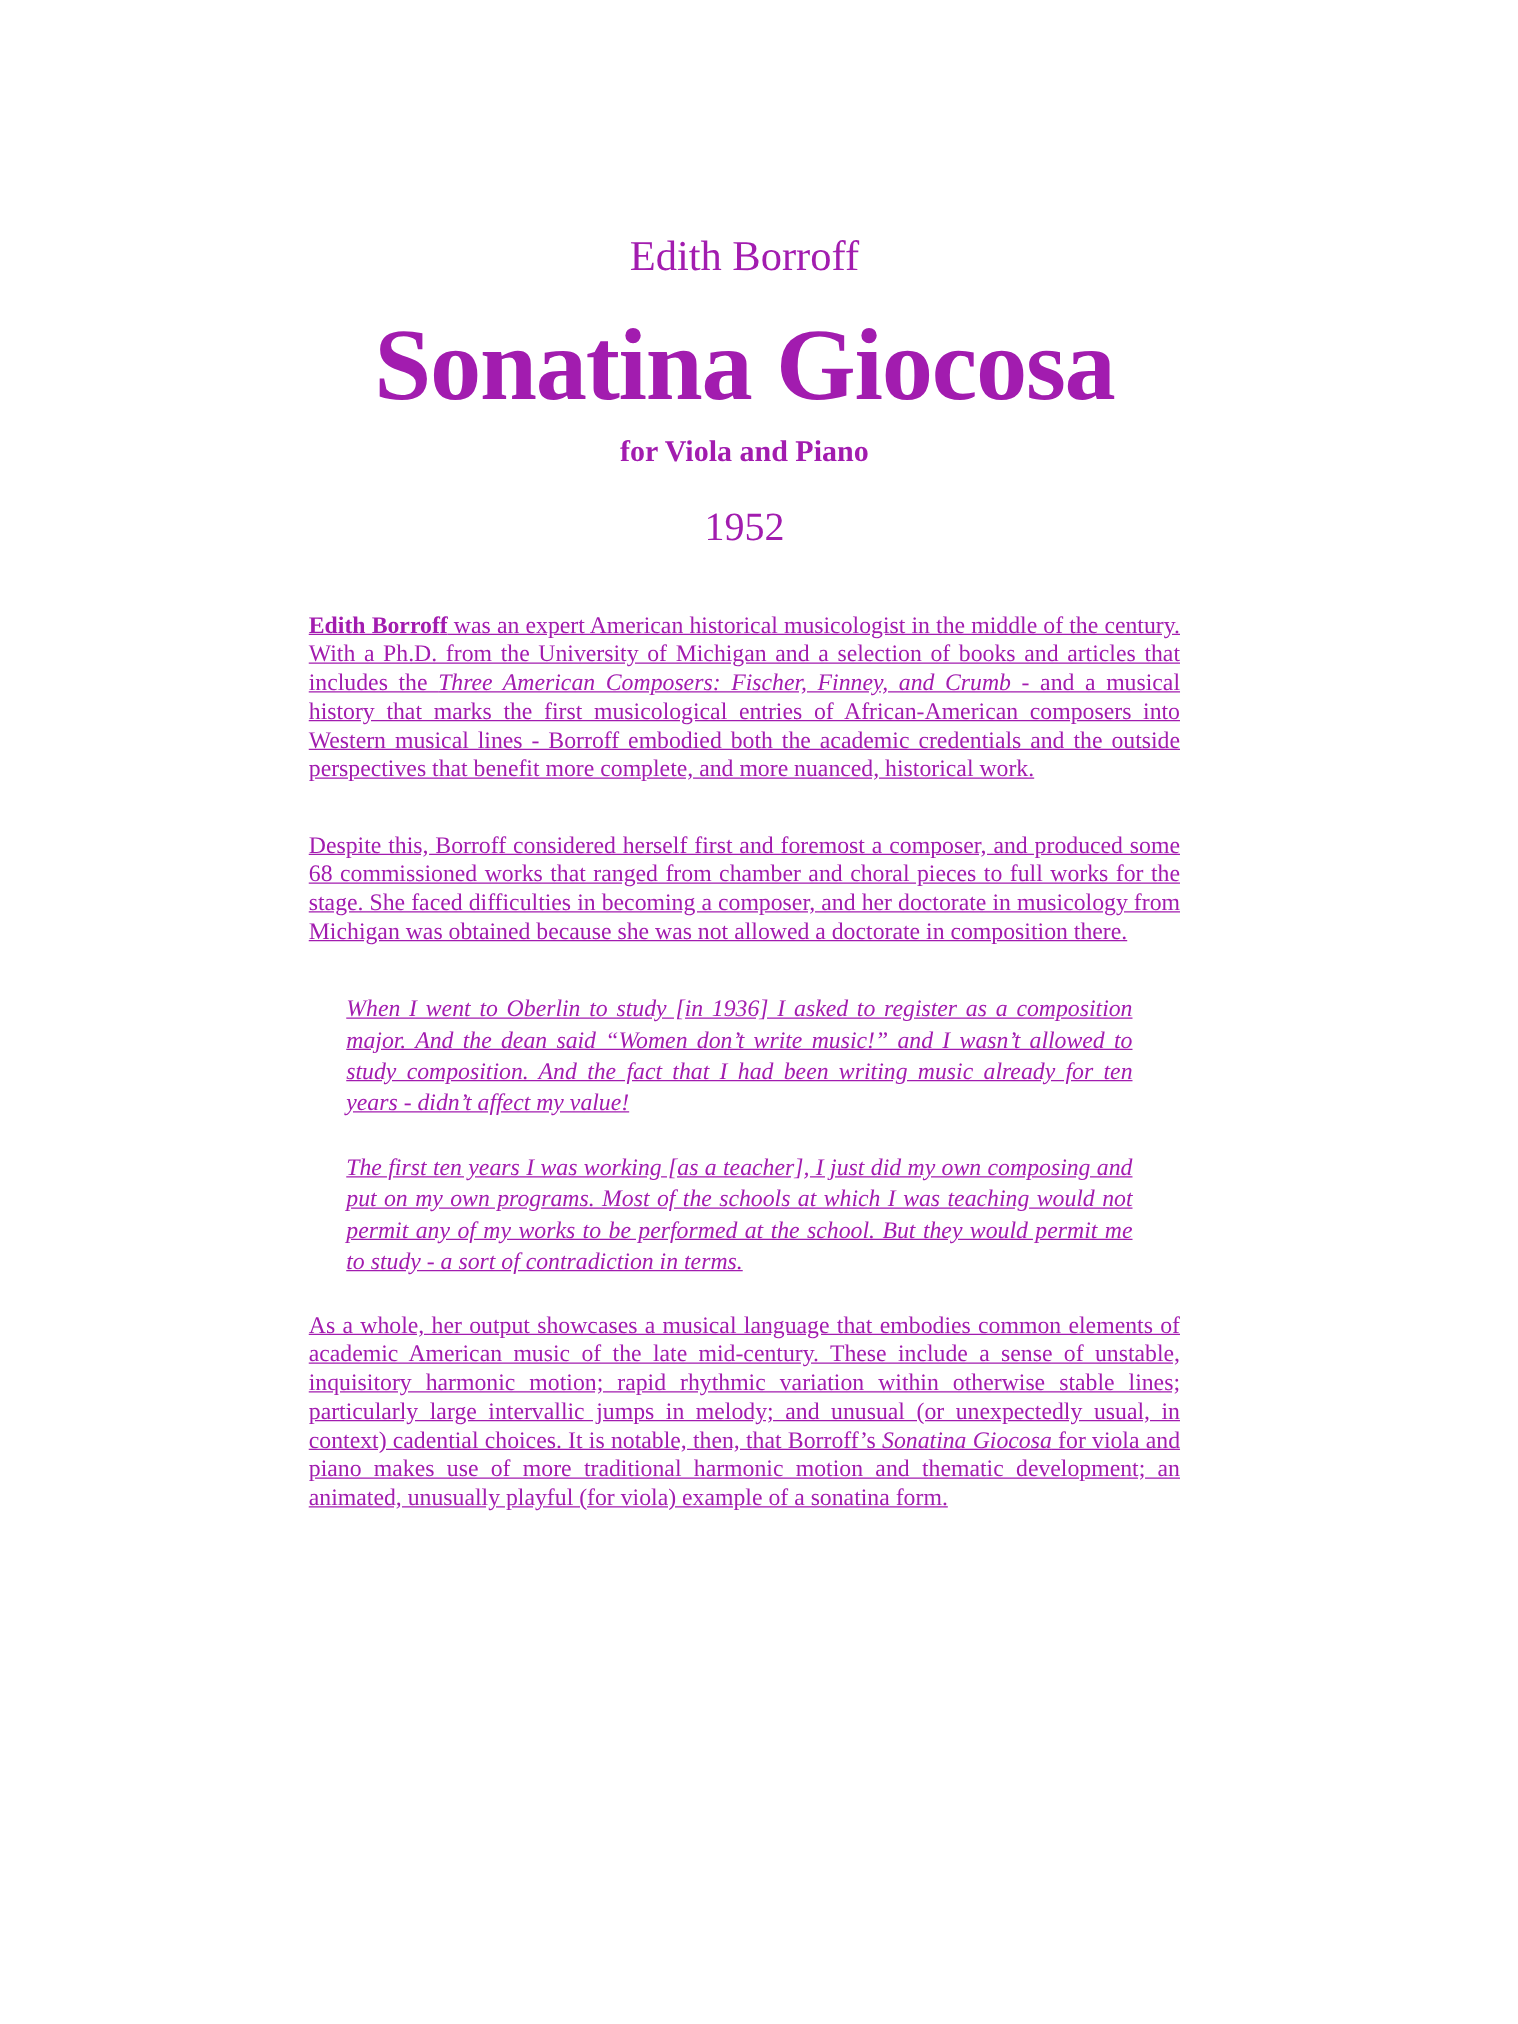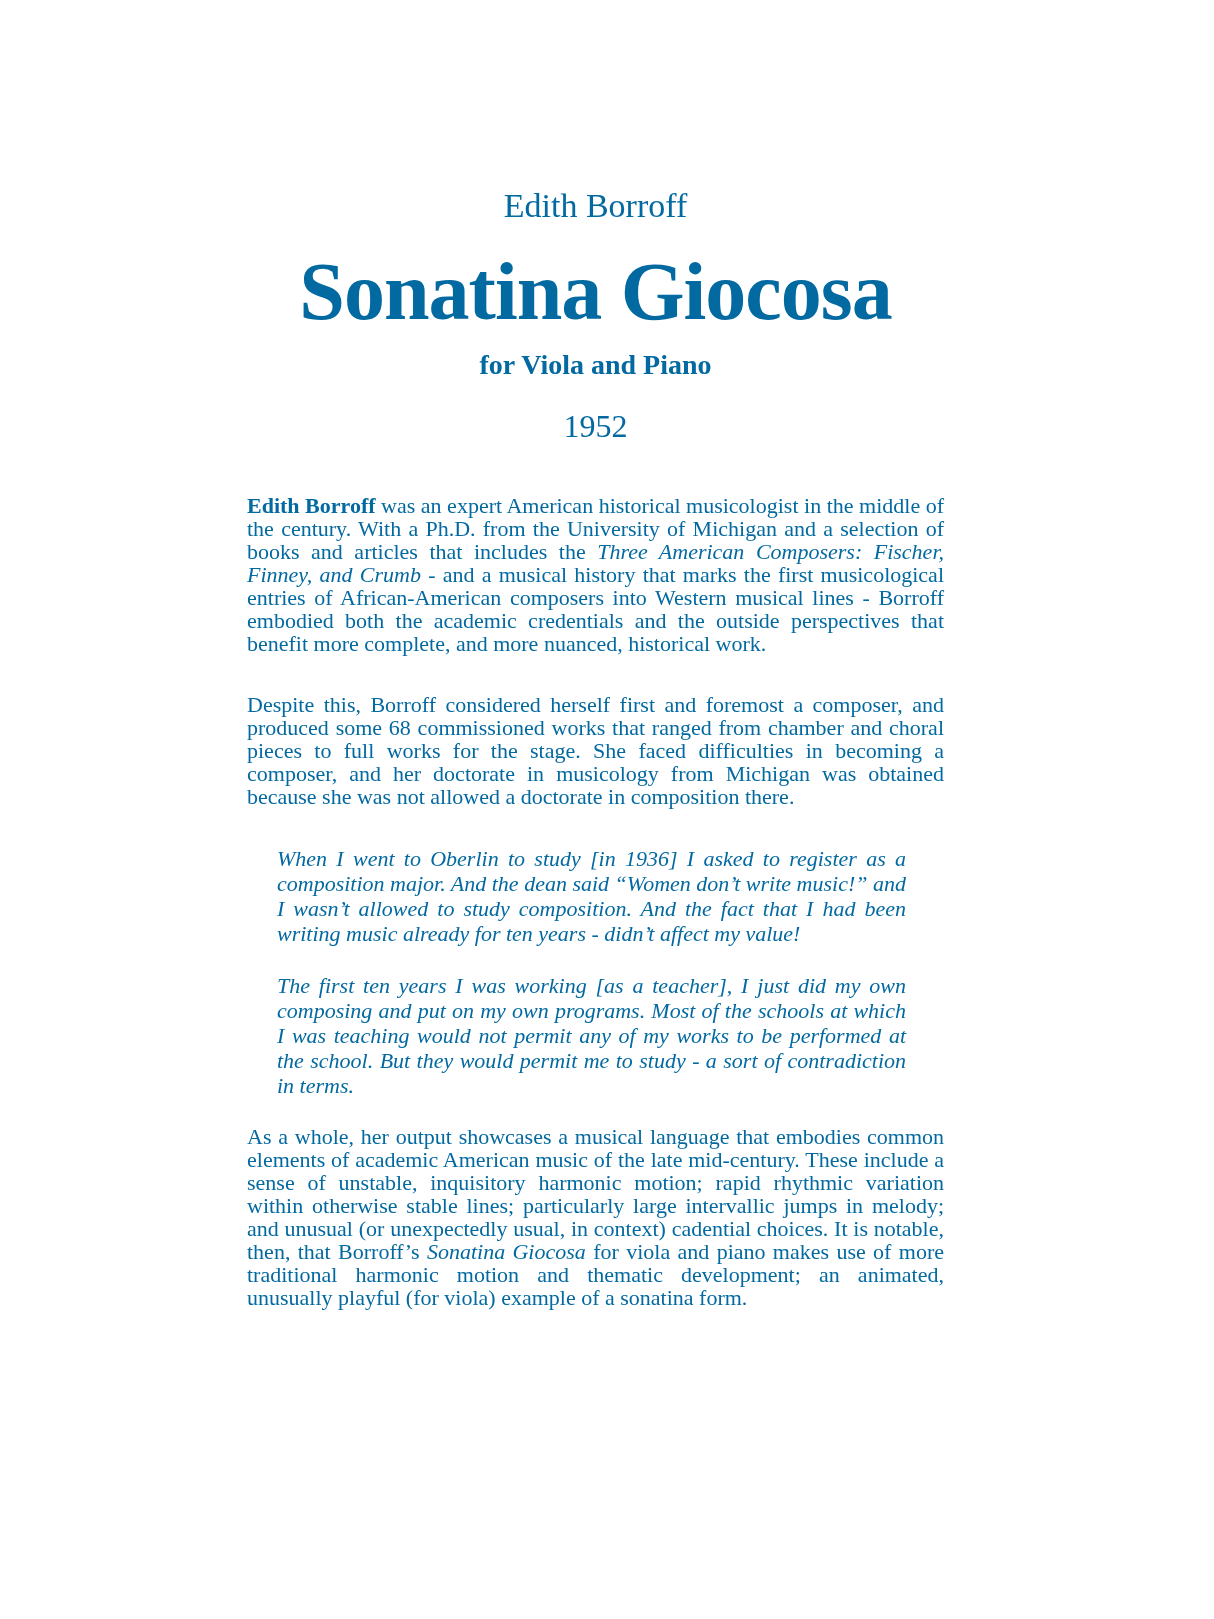--- a/index.html
+++ b/index.html
@@ -5,21 +5,21 @@
   html, body {
     margin: 0;
     padding: 0;
     background: #ffffff;
   }
   .page {
     position: relative;
     width: 1214px;
     height: 1619px;
     background: #ffffff;
-    color: #0369a1;
+    color: #a21caf;
     font-family: "Liberation Serif", serif;
     overflow: hidden;
   }
   .column {
     width: 697px;
     margin-left: 247px;
   }
   
   .title-block {
     padding-top: 186px;
@@ -32,21 +32,21 @@
   }
   .piece-title {
     margin: 24px 0 0 0;
     font-size: 82px;
     line-height: 1.0;
     font-weight: 700;
     letter-spacing: -1px;
   }
   .subtitle {
     margin-top: 16px;
-    font-size: 28px;
+    font-size: 24px;
     font-weight: 700;
   }
   .year {
     margin-top: 28px;
     font-size: 32px;
     line-height: 1.1;
   }
   .edition {
     margin-top: 1px;
     font-size: 17px;
@@ -54,24 +54,25 @@
   }
   .edition sup {
     font-size: 10.5px;
     line-height: 0;
   }
   
   .text-block {
     margin-top: 50px;
   }
   .para {
-    font-size: 22px;
+    font-size: 19px;
     line-height: 23px;
     text-align: justify;
     margin: 0 0 38px 0;
+    text-decoration: underline;
   }
   .para.quote {
     font-style: italic;
     line-height: 25px;
     margin: 0 38px 27px 30px;
     text-align: justify;
   }
   .para .b { font-weight: 700; }
   .para .i { font-style: italic; }
 </style>

